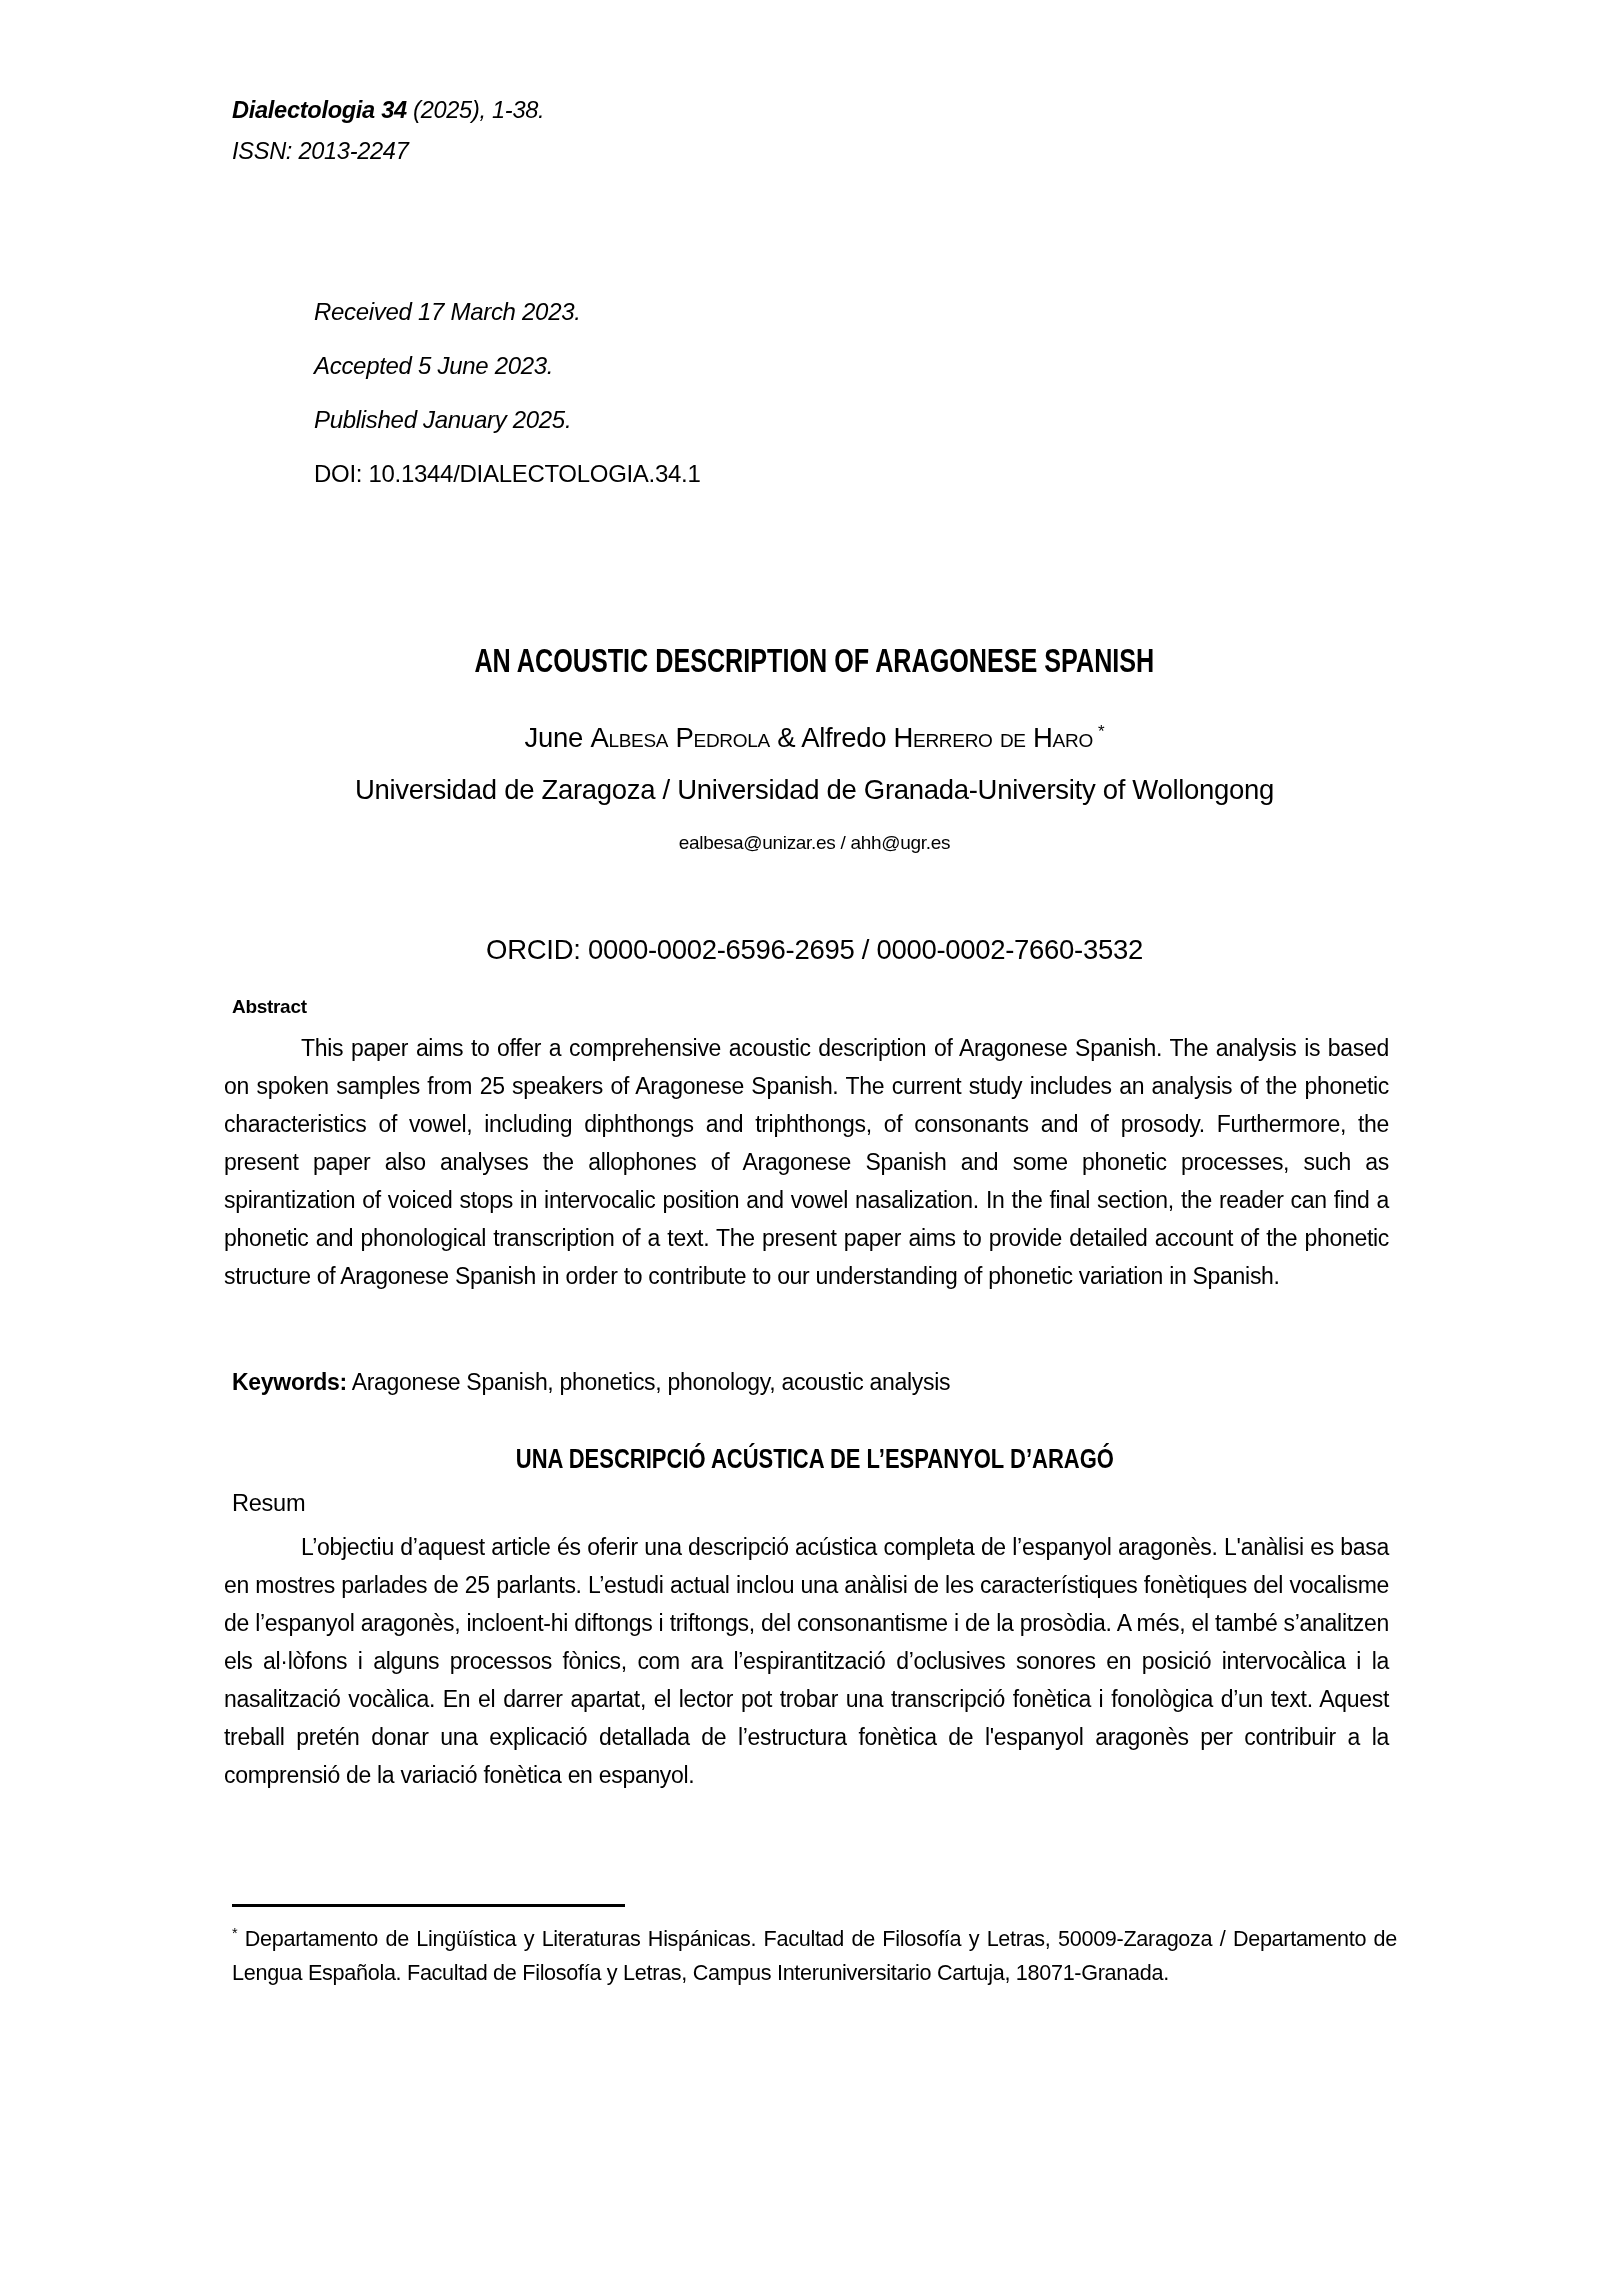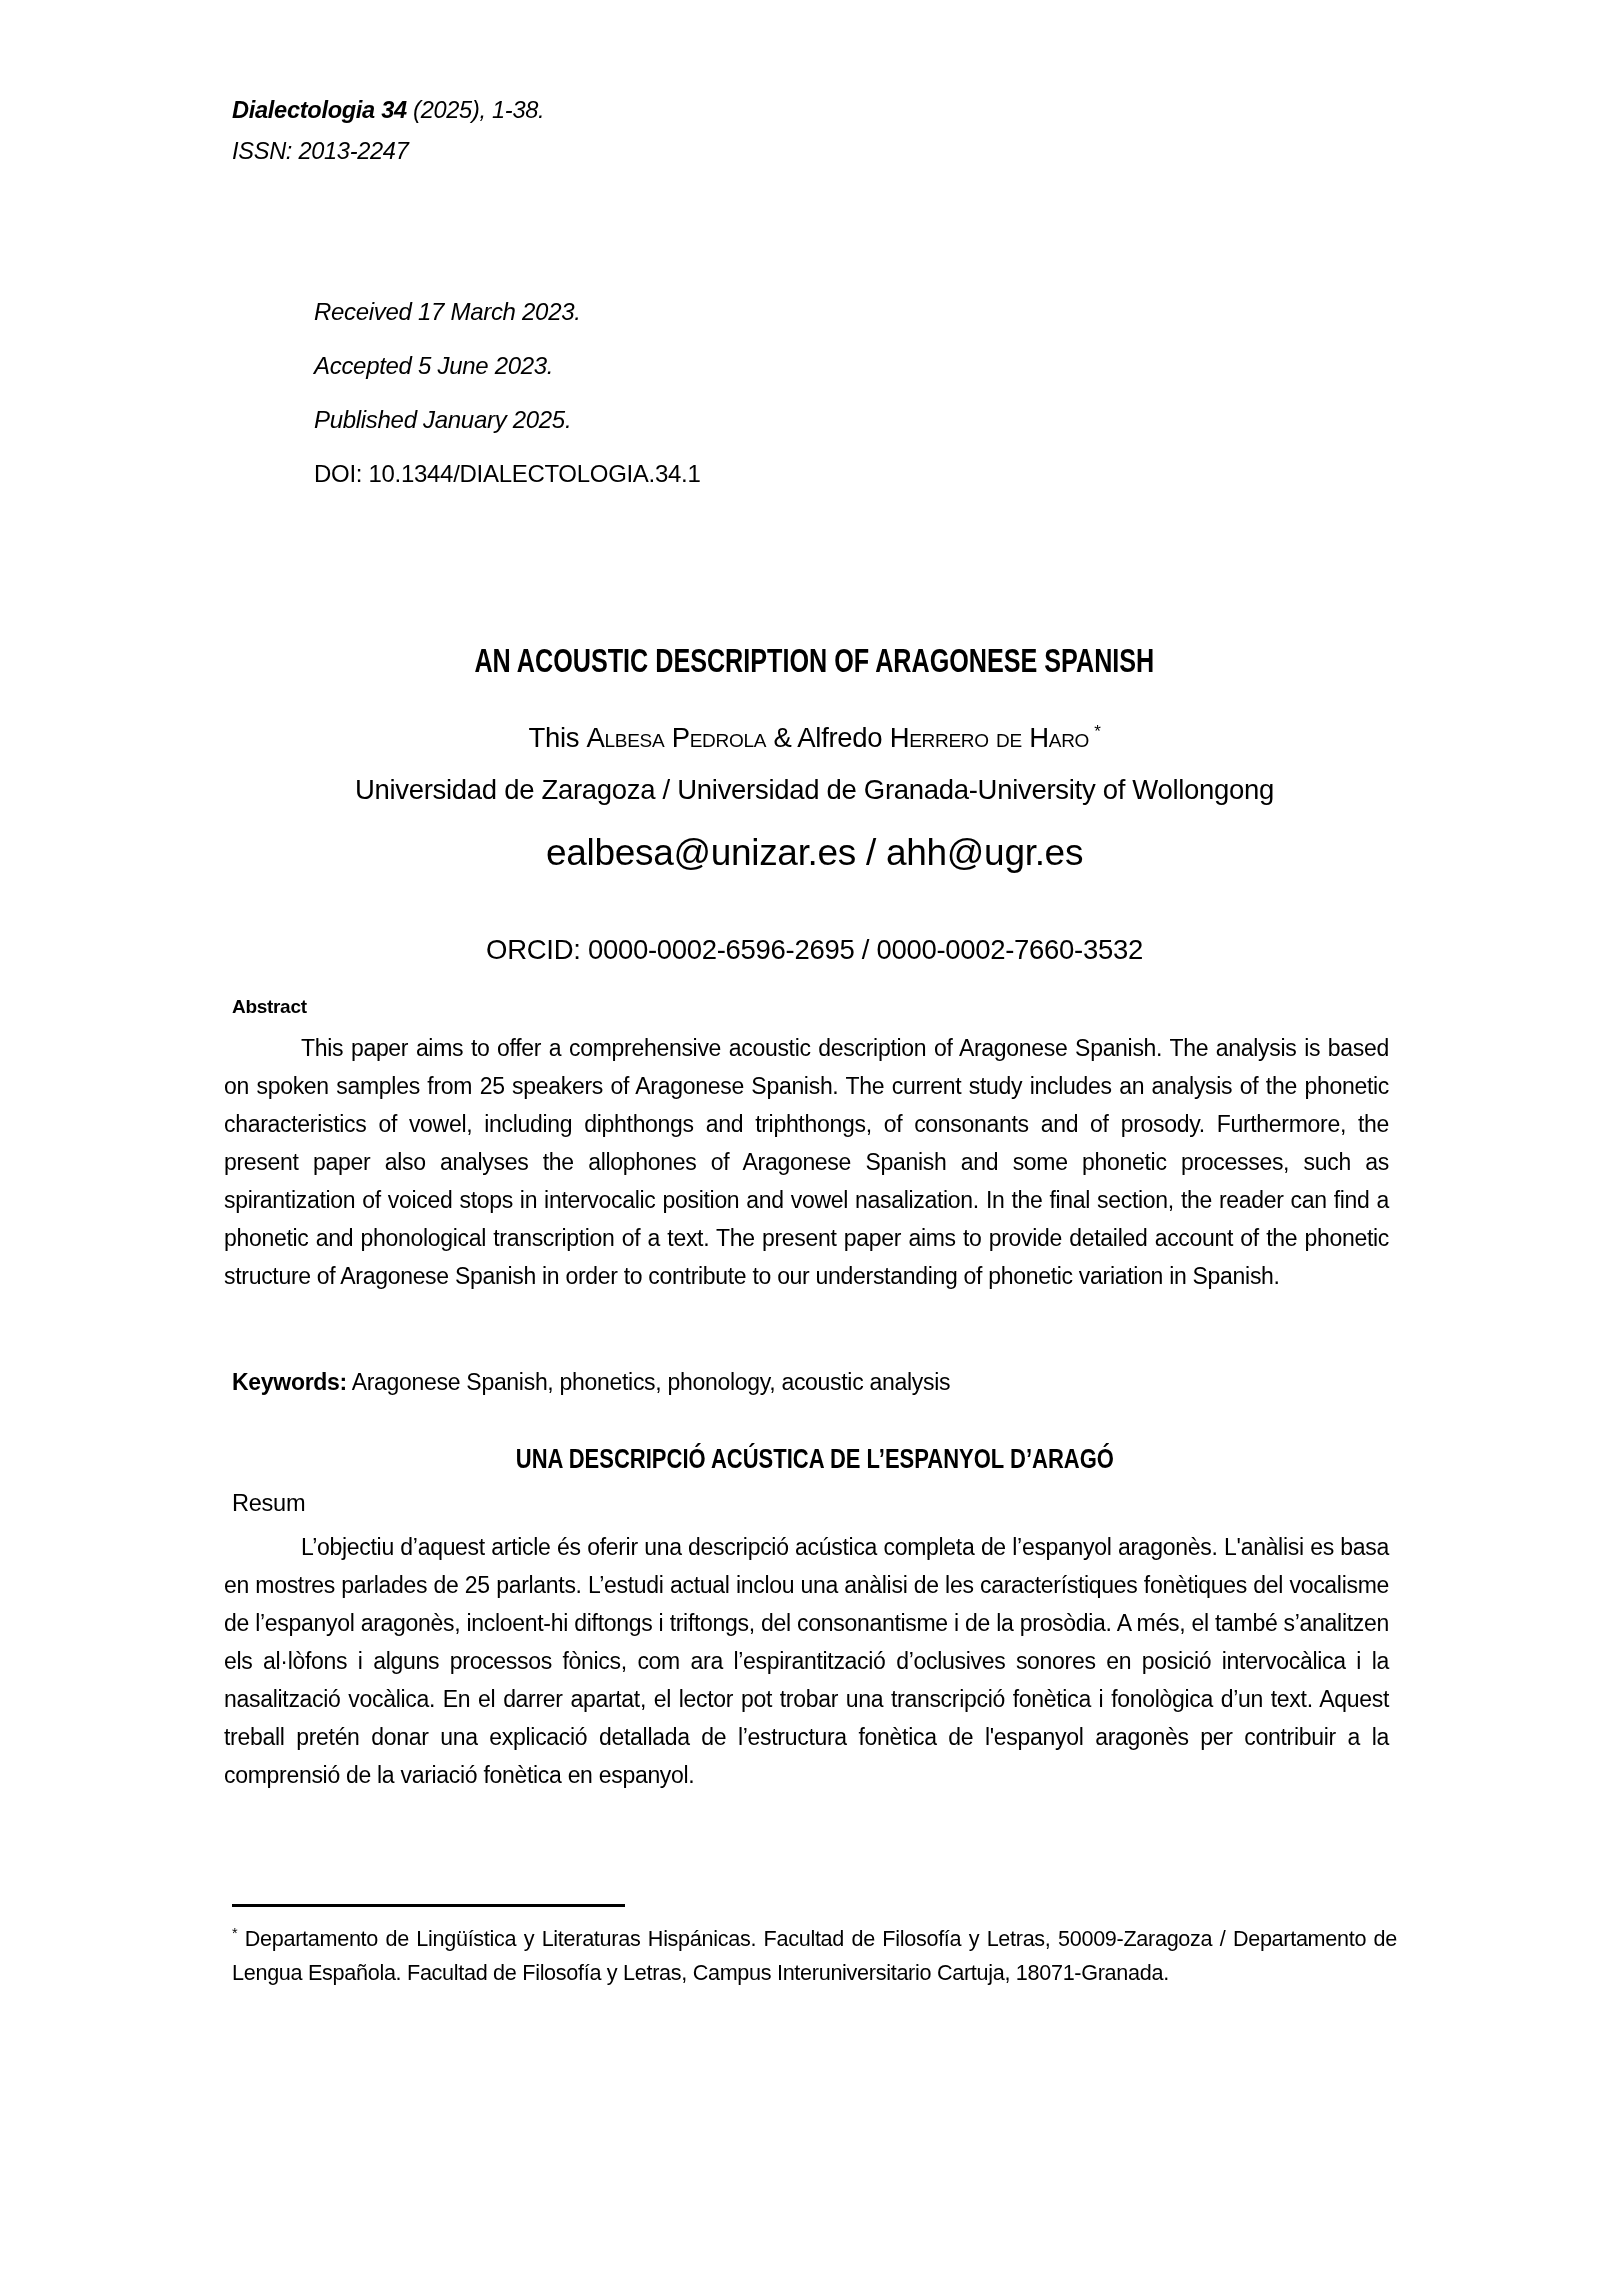--- a/index.html
+++ b/index.html
@@ -38,21 +38,21 @@
     font-size: 34px; font-weight: bold; line-height: 41px;
   }
   .squeeze-74 { display: inline-block; transform: scaleX(0.74); }
   .squeeze-80 { display: inline-block; transform: scaleX(0.80); }
 
   .authors-line { top: 715px; font-size: 27.5px; line-height: 34px; letter-spacing: -0.3px; }
   .sc { font-variant: small-caps; }
   .fn-sup { font-size: 17px; vertical-align: super; margin-left: 5.2px; }
 
   .affiliation-line { top: 774px; font-size: 27.5px; letter-spacing: -0.3px; }
-  .email-line      { top: 832px; font-size: 37px; letter-spacing: -0.3px; }
+  .email-line      { top: 832px; font-size: 19px; letter-spacing: -0.3px; }
   .orcid-line      { top: 890px; font-size: 27.5px; letter-spacing: -0.3px; margin-top: 44px; }
 
   .abstract-heading { left: 232px; top: 996px; font-size: 19px; font-weight: bold; letter-spacing: -0.3px; }
   .body-par {
     left: 224px; width: 1165px;
     font-size: 23px; line-height: 38px;
     text-align: justify; text-indent: 77px;
     letter-spacing: -0.3px;
   }
   .abstract-body { top: 1029px; }
@@ -94,21 +94,21 @@
     <div class="it">Accepted 5 June 2023.</div>
     <div class="it">Published January 2025.</div>
     <div>DOI: 10.1344/DIALECTOLOGIA.34.1</div>
   </div>
 
   <div class="abs center-block paper-title">
     <span class="squeeze-74">AN ACOUSTIC DESCRIPTION OF ARAGONESE SPANISH</span>
   </div>
 
   <div class="abs center-block authors-line">
-    <span>This </span><span class="sc">Albesa Pedrola</span><span> &amp; </span><span>Alfredo </span><span class="sc">Herrero de Haro</span><span class="fn-sup">*</span>
+    <span>June </span><span class="sc">Albesa Pedrola</span><span> &amp; </span><span>Alfredo </span><span class="sc">Herrero de Haro</span><span class="fn-sup">*</span>
   </div>
 
   <div class="abs center-block affiliation-line">Universidad de Zaragoza / Universidad de Granada-University of Wollongong</div>
   <div class="abs center-block email-line">ealbesa@unizar.es / ahh@ugr.es</div>
   <div class="abs center-block orcid-line">ORCID: 0000-0002-6596-2695 / 0000-0002-7660-3532</div>
 
   <div class="abs abstract-heading">Abstract</div>
   <div class="abs body-par abstract-body">This paper aims to offer a comprehensive acoustic description of Aragonese Spanish. The analysis is based on spoken samples from 25 speakers of Aragonese Spanish. The current study includes an analysis of the phonetic characteristics of vowel, including diphthongs and triphthongs, of consonants and of prosody. Furthermore, the present paper also analyses the allophones of Aragonese Spanish and some phonetic processes, such as spirantization of voiced stops in intervocalic position and vowel nasalization. In the final section, the reader can find a phonetic and phonological transcription of a text. The present paper aims to provide detailed account of the phonetic structure of Aragonese Spanish in order to contribute to our understanding of phonetic variation in Spanish.</div>
 
   <div class="abs keywords-line">

